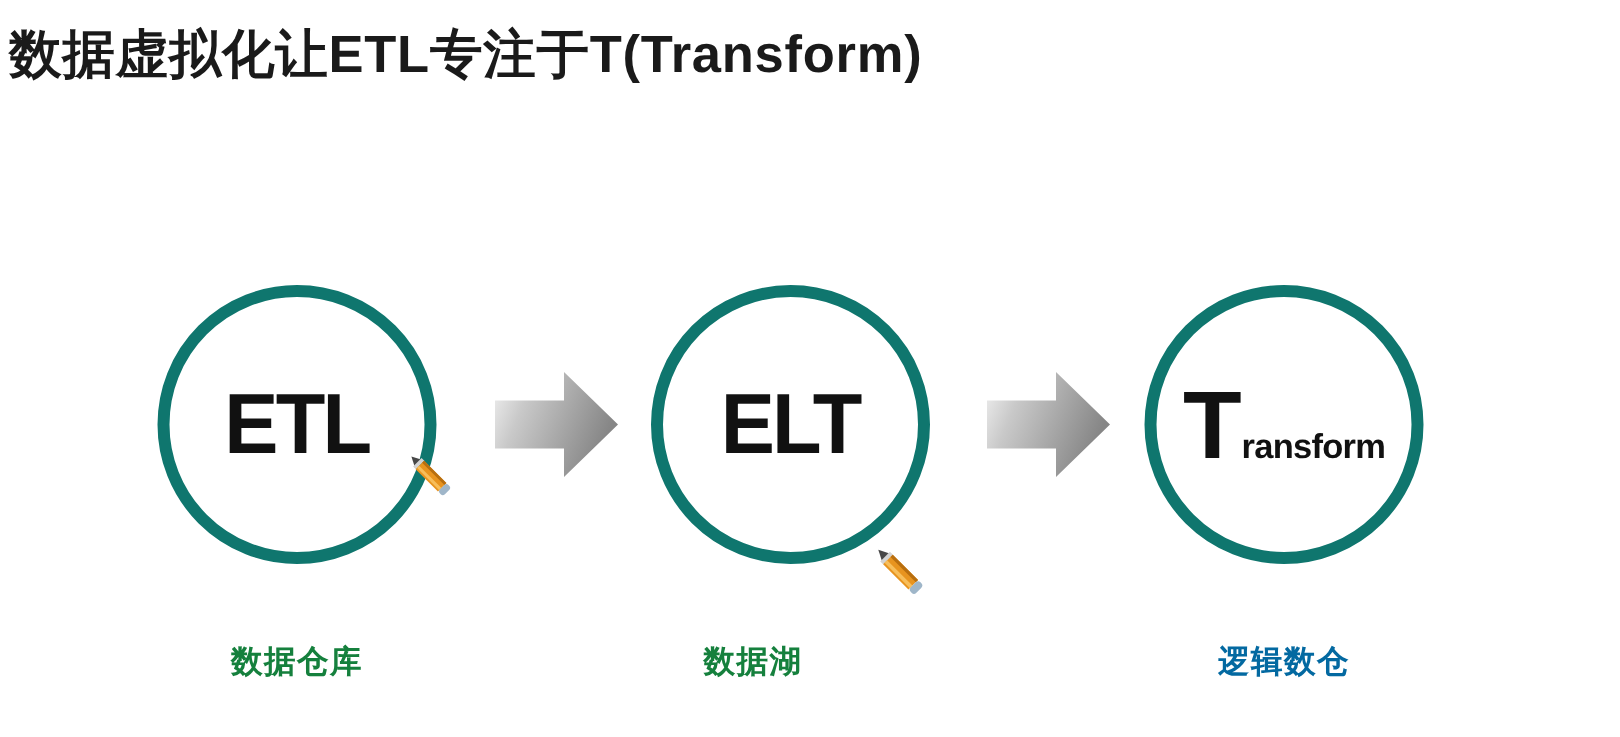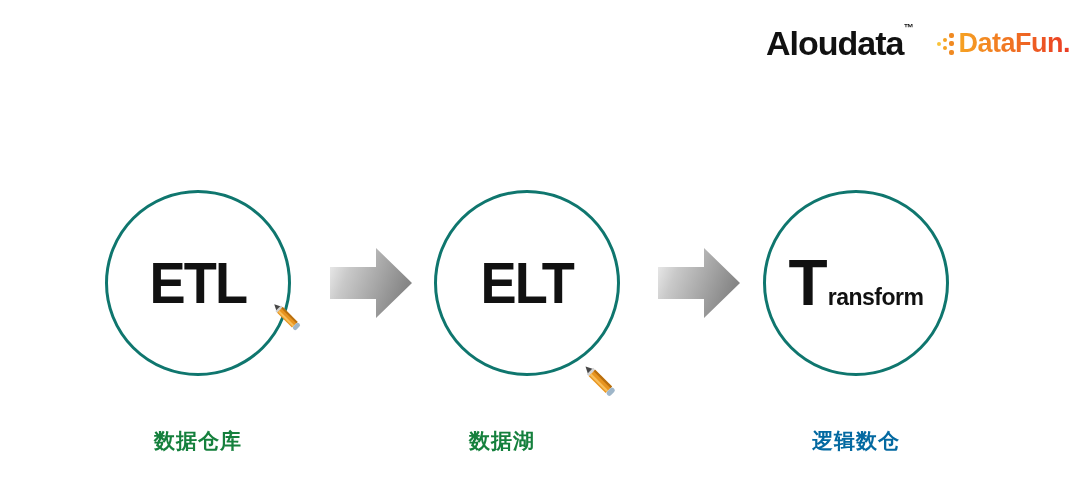--- a/index.html
+++ b/index.html
@@ -76,21 +76,21 @@
     background-clip: text;
     color: transparent;
   }
 
   
   .circle {
     position: absolute;
     top: 190px;
     width: 186px;
     height: 186px;
-    border: 3px solid #0f766e;
+    border: 8px solid #0f766e;
     border-radius: 50%;
     background: #ffffff;
     display: flex;
     align-items: center;
     justify-content: center;
   }
   .circle-etl { left: 105px; }
   .circle-elt { left: 434px; }
   .circle-t   { left: 763px; }
 
@@ -131,35 +131,22 @@
 
   .pencil { position: absolute; }
   .pencil-1 { left: 265px; top: 295px; width: 44px; height: 44px; }
   .pencil-2 { left: 575px; top: 356px; width: 50px; height: 50px; }
 </style>
 </head>
 <body>
 
 <div class="slide">
 
-
-  <div class="logos">
-    <div class="aloudata-logo"><span>Aloudata</span><span class="aloudata-tm">™</span></div>
-    <div class="datafun-logo">
-      <span class="datafun-dots">
-        <i style="left:0;  top:13px; width:4px; height:4px; background:#f9c33a;"></i>
-        <i style="left:6px; top:9px;  width:4px; height:4px; background:#f6a323;"></i>
-        <i style="left:6px; top:17px; width:4px; height:4px; background:#f6a323;"></i>
-        <i style="left:12px;top:4px;  width:5px; height:5px; background:#f08a22;"></i>
-        <i style="left:12px;top:12px; width:5px; height:5px; background:#f08a22;"></i>
-        <i style="left:12px;top:21px; width:5px; height:5px; background:#f08a22;"></i>
-      </span>
-      <span class="datafun-text">DataFun.</span>
-    </div>
-  </div>
+  <div class="title">数据虚拟化让ETL专注于T(Transform)</div>
+
 
   <div class="circle circle-etl">
     <span class="stage-word">ETL</span>
   </div>
   <div class="caption caption-1">数据仓库</div>
 
   <svg class="arrow arrow-1" viewBox="0 0 82 70">
     <defs>
       <linearGradient id="gradArrow1" x1="0" y1="0" x2="1" y2="0.35">
         <stop offset="0" stop-color="#f2f2f2"></stop>

